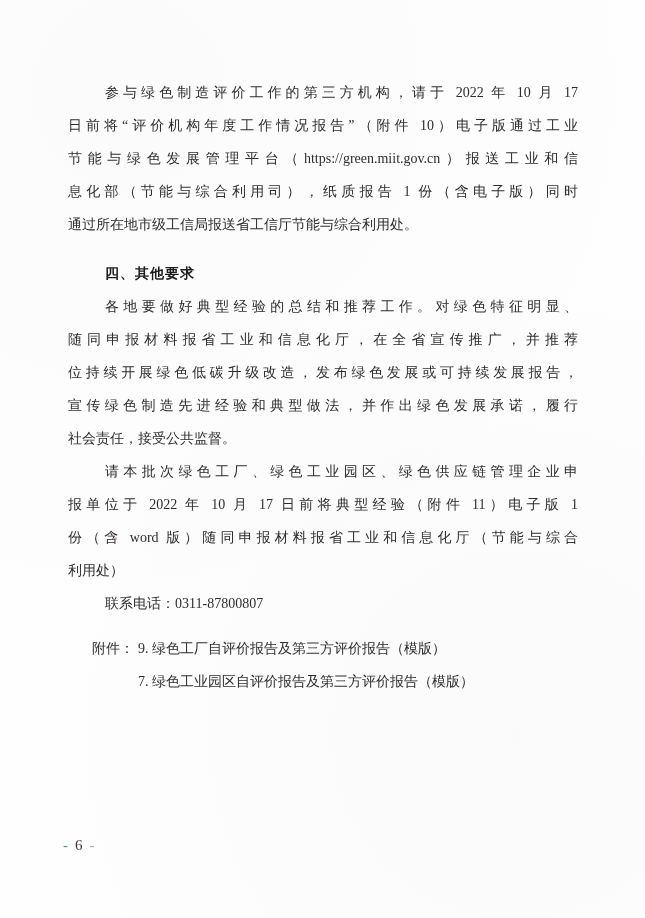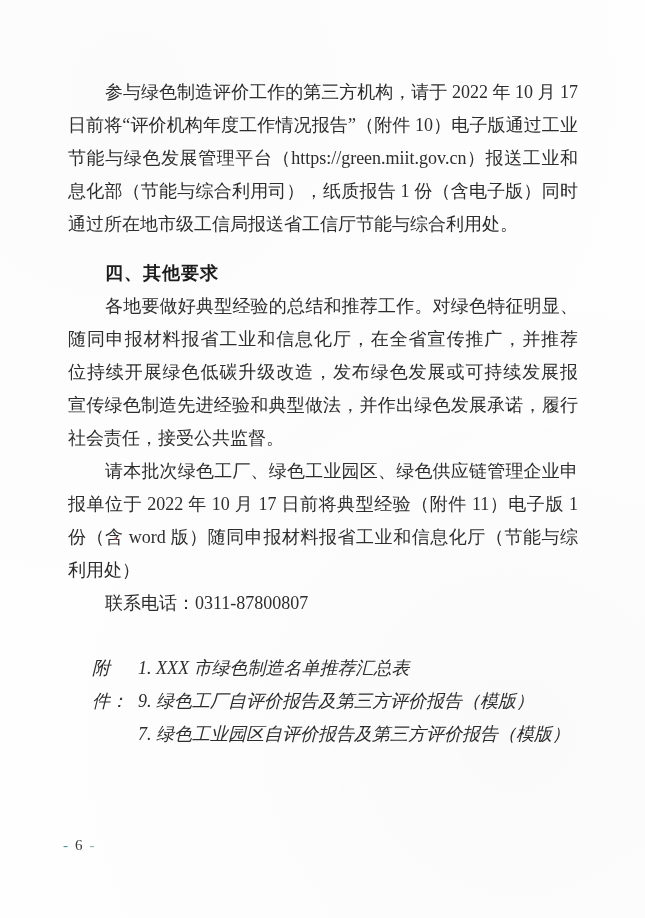--- a/index.html
+++ b/index.html
@@ -18,21 +18,21 @@
       #fefefe;
     overflow: hidden;
     font-family: "Liberation Serif", "DejaVu Serif", serif;
     color: #2d2d2d;
   }
   .content {
     position: absolute;
     left: 68px;
     top: 76px;
     width: 510px;
-    font-size: 18px;
+    font-size: 14px;
     line-height: 33px;
   }
   .ln {
     height: 33px;
     overflow: hidden;
   }
   
   .fill {
     text-align: justify;
     text-align-last: justify;
@@ -42,23 +42,22 @@
   }
   .heading {
     font-family: "Liberation Sans", "DejaVu Sans", sans-serif;
     font-weight: 700;
     color: #1c1c1c;
     letter-spacing: 1px;
     margin-top: 16px;
   }
   .attachments {
     display: flex;
-    margin-top: 32px;
+    margin-top: 12px;
     margin-left: 24px;
-    font-style: italic;
   }
   .att-label {
     flex-shrink: 0;
     width: 46px;
     line-height: 33px;
     height: 33px;
   }
   .att-items {
     flex: 1;
   }
@@ -111,21 +110,20 @@
       <div class="ln fill">报单位于 2022 年 10 月 17 日前将典型经验（附件 11）电子版 1</div>
       <div class="ln fill">份（含 word 版）随同申报材料报省工业和信息化厅（节能与综合</div>
       <div class="ln">利用处）</div>
     </div>
 
     <div class="ln ind">联系电话：0311-87800807</div>
 
     <div class="attachments">
       <span class="att-label">附件：</span>
       <div class="att-items">
-        <div class="ln">1. XXX 市绿色制造名单推荐汇总表</div>
         <div class="ln">9. 绿色工厂自评价报告及第三方评价报告（模版）</div>
         <div class="ln">7. 绿色工业园区自评价报告及第三方评价报告（模版）</div>
       </div>
     </div>
 
   </div>
 
   <div class="pageno"><span class="dash-l">-</span><span>6</span><span class="dash-r">-</span></div>
 
   <div class="speck speck1"></div>

